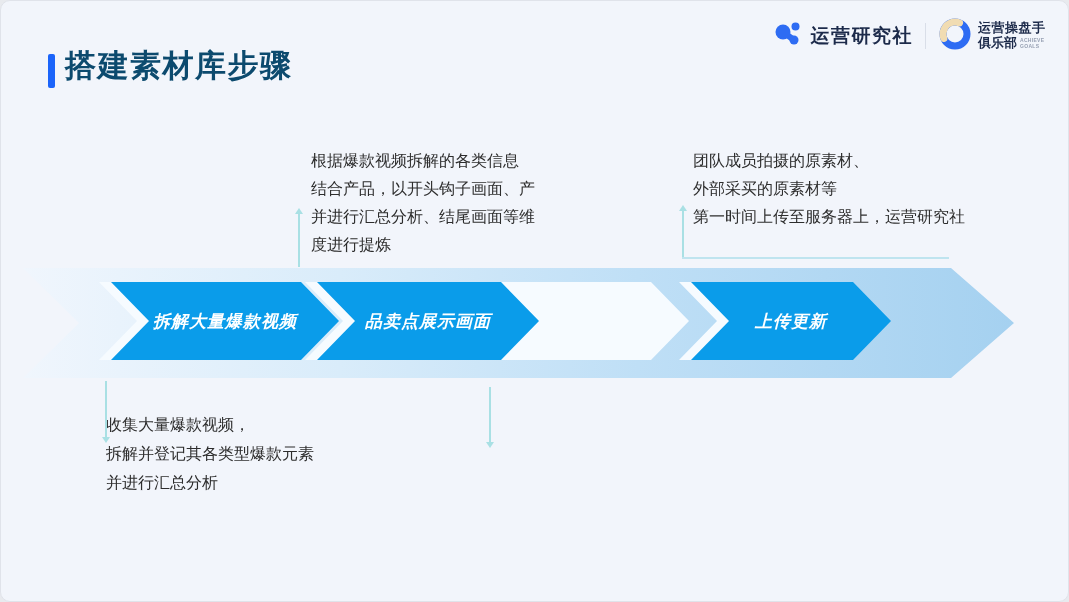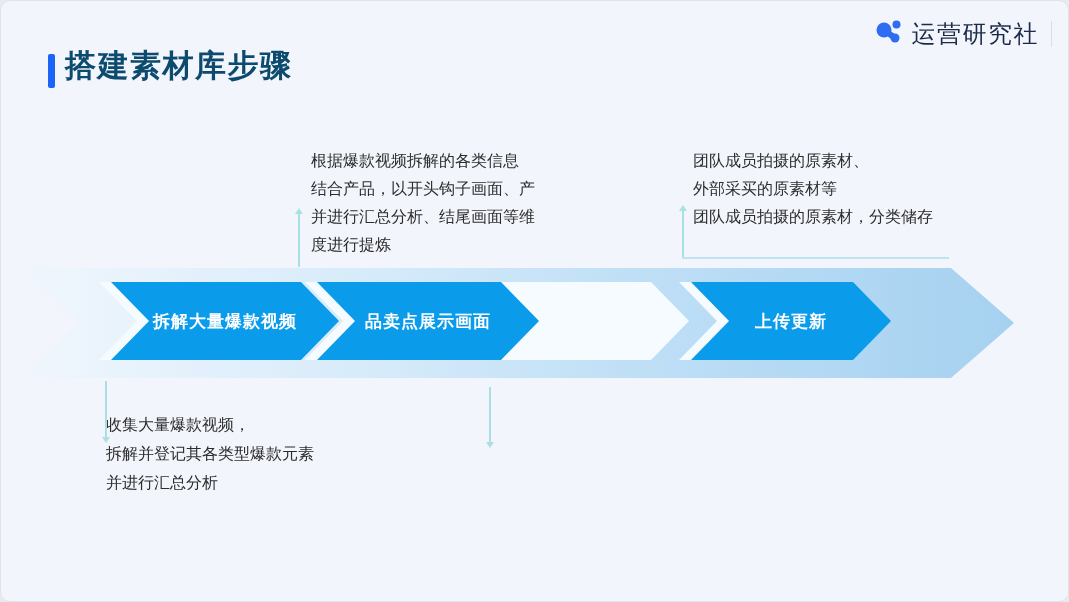--- a/index.html
+++ b/index.html
@@ -12,21 +12,21 @@
 
   
   .title-accent{position:absolute;left:47px;top:53px;width:7px;height:34px;
     background:#1b64fa;border-radius:2px;}
   .page-title{position:absolute;left:64px;top:44px;font-size:31px;font-weight:800;
     color:#0c4a6e;letter-spacing:1.5px;}
 
   
   .logos{position:absolute;top:16px;right:16px;display:flex;align-items:center;gap:12px;}
   .logo1{display:flex;align-items:center;gap:7px;}
-  .logo1-text{font-size:24px;font-weight:400;color:#1c2a4a;letter-spacing:1.5px;}
+  .logo1-text{font-size:19px;font-weight:700;color:#1c2a4a;letter-spacing:1.5px;}
   .logo-sep{width:1px;height:26px;background:#d9dee8;}
   .logo2{display:flex;align-items:center;gap:6px;}
   .logo2-text{line-height:1.15;color:#1c2a4a;}
   .logo2-line1{font-size:13px;font-weight:700;letter-spacing:0.5px;}
   .logo2-line2{font-size:13px;font-weight:700;display:flex;align-items:center;gap:3px;}
   .logo2-tagline{font-size:5px;color:#97a0b3;line-height:1.2;width:32px;letter-spacing:0.3px;}
 
   
   .note{position:absolute;font-size:16px;line-height:28px;color:#2d2d2d;white-space:pre-line;}
   .note-top-middle{left:310px;top:146px;}
@@ -44,21 +44,21 @@
   .c4{left:488px;top:386px;height:56px;}
   .tri{position:absolute;width:0;height:0;border-left:4px solid transparent;border-right:4px solid transparent;}
   .tri-up{border-bottom:6px solid #a9e0e4;}
   .tri-down{border-top:6px solid #a9e0e4;}
 
   
   .band{position:absolute;left:22px;top:267px;width:991px;height:110px;z-index:1;
     background:linear-gradient(90deg,#f0f6fd 0%,#d9ecfa 32%,#bfdff6 62%,#a5d1f0 100%);
     clip-path:polygon(0 0,928px 0,100% 50%,928px 100%,0 100%,56px 50%);}
   .chev{clip-path:polygon(0 0,calc(100% - 38px) 0,100% 50%,calc(100% - 38px) 100%,0 100%,38px 50%);
-    position:absolute;top:281px;height:78px;}
+    position:absolute;top:281px;height:78px;font-style:italic;}
   .echo{background:#f6fbff;z-index:2;}
   .step{background:#0a9cea;z-index:3;display:flex;align-items:center;justify-content:center;}
   .e1{left:98px;width:228px;}  .s1{left:110px;width:228px;}
   .e2{left:304px;width:222px;} .s2{left:316px;width:222px;}
   .e3{left:488px;width:200px;} .s3{left:500px;width:200px;}
   .e4{left:678px;width:200px;} .s4{left:690px;width:200px;}
   .step-label{color:#ffffff;font-size:17px;font-weight:700;letter-spacing:1px;white-space:nowrap;}
 </style>
 </head>
 <body>
@@ -74,29 +74,44 @@
         <svg width="30" height="30" viewBox="0 0 30 30">
           <line x1="9" y1="13" x2="20" y2="21" stroke="#2e6cf3" stroke-width="6"></line>
           <circle cx="9" cy="13" r="7.5" fill="#2e6cf3"></circle>
           <circle cx="20" cy="21" r="4.5" fill="#2e6cf3"></circle>
           <circle cx="21.5" cy="7.5" r="4" fill="#2e6cf3"></circle>
         </svg>
       </span>
       <span class="logo1-text">运营研究社</span>
     </div>
     <div class="logo-sep"></div>
+    <div class="logo2">
+      <span>
+        <svg width="34" height="34" viewBox="0 0 34 34">
+          <circle cx="17" cy="17" r="12" fill="none" stroke="#2e6cf3" stroke-width="7"></circle>
+          <circle cx="17" cy="17" r="12" fill="none" stroke="#f1dcb2" stroke-width="7" stroke-dasharray="28 47.4" transform="rotate(158 17 17)" stroke-linecap="round"></circle>
+        </svg>
+      </span>
+      <span class="logo2-text">
+        <div class="logo2-line1">运营操盘手</div>
+        <div class="logo2-line2">
+          <span>俱乐部</span>
+          <span class="logo2-tagline">ACHIEVE GOALS</span>
+        </div>
+      </span>
+    </div>
   </div>
 
   <div class="note note-top-middle">根据爆款视频拆解的各类信息
 结合产品，以开头钩子画面、产
 并进行汇总分析、结尾画面等维
 度进行提炼</div>
   <div class="note note-top-right">团队成员拍摄的原素材、
 外部采买的原素材等
-团队成员拍摄的原素材，分类储存</div>
+第一时间上传至服务器上，运营研究社</div>
   <div class="note note-bottom-left">收集大量爆款视频，
 拆解并登记其各类型爆款元素
 并进行汇总分析</div>
 
   <div class="vline c1">
     <span class="tri tri-up" style="left:-3px;top:-5px;"></span>
   </div>
   <div class="vline c2">
     <span class="tri tri-up" style="left:-3px;top:-5px;"></span>
   </div>

